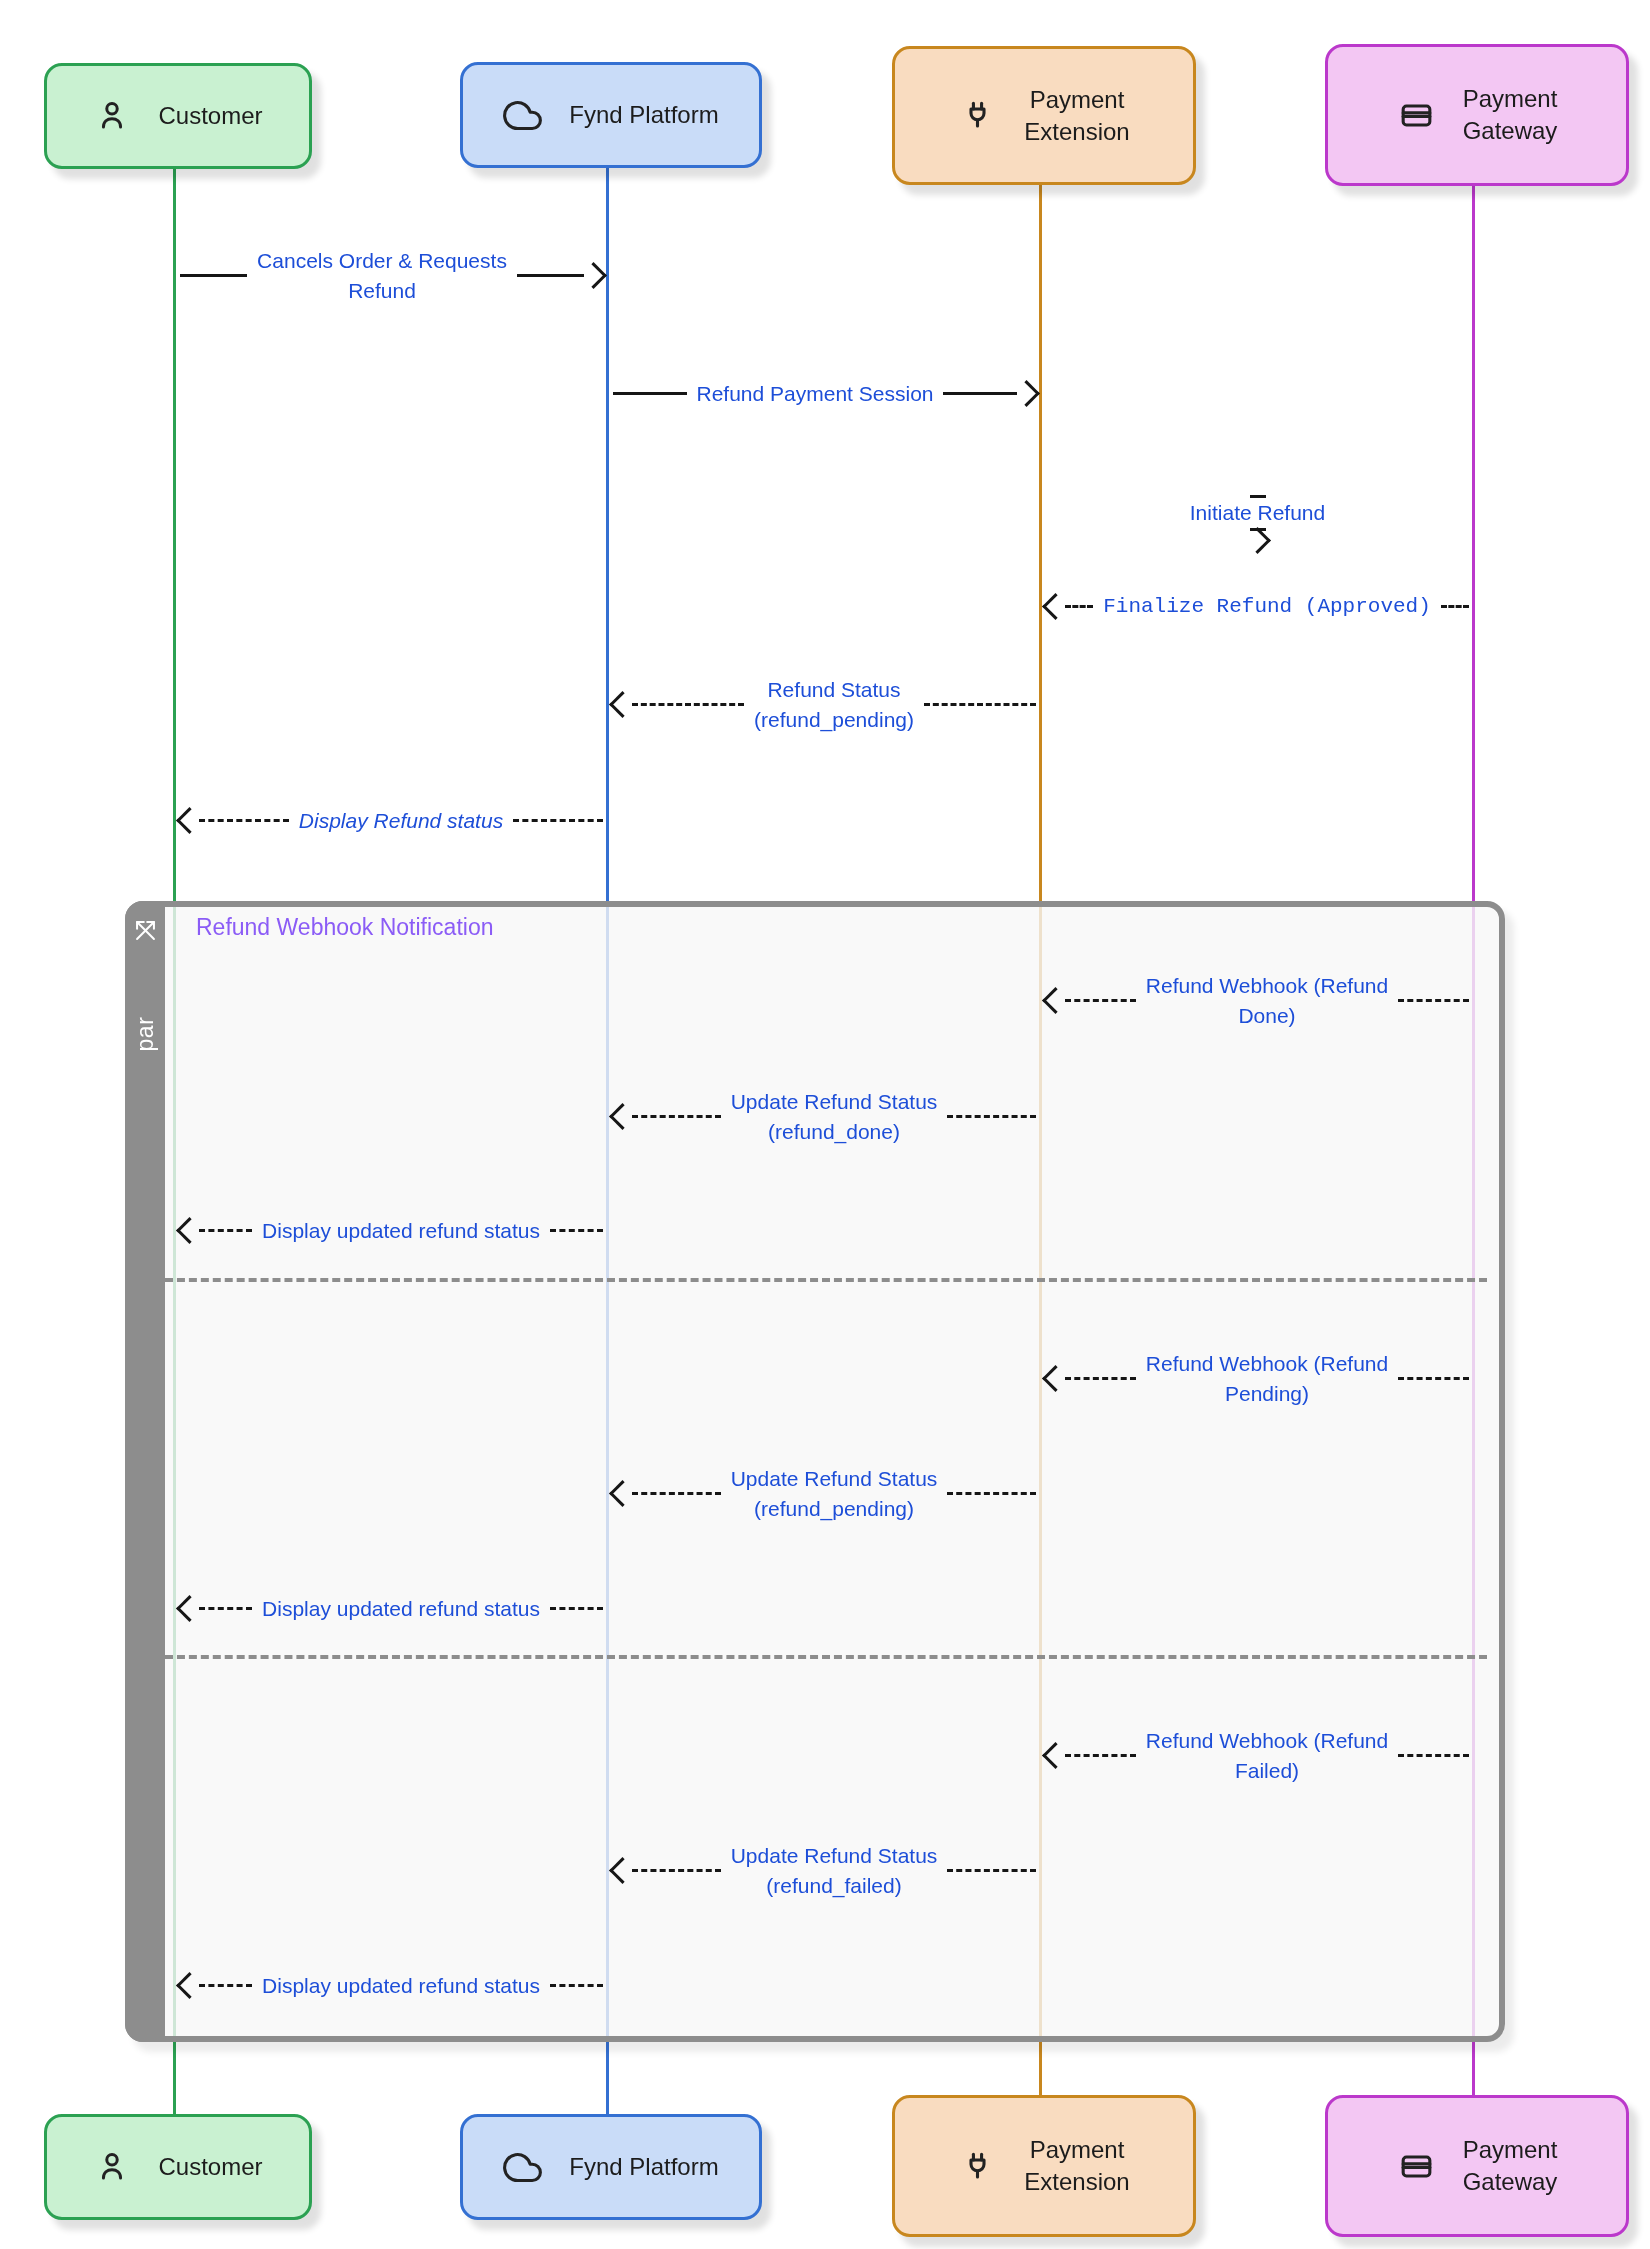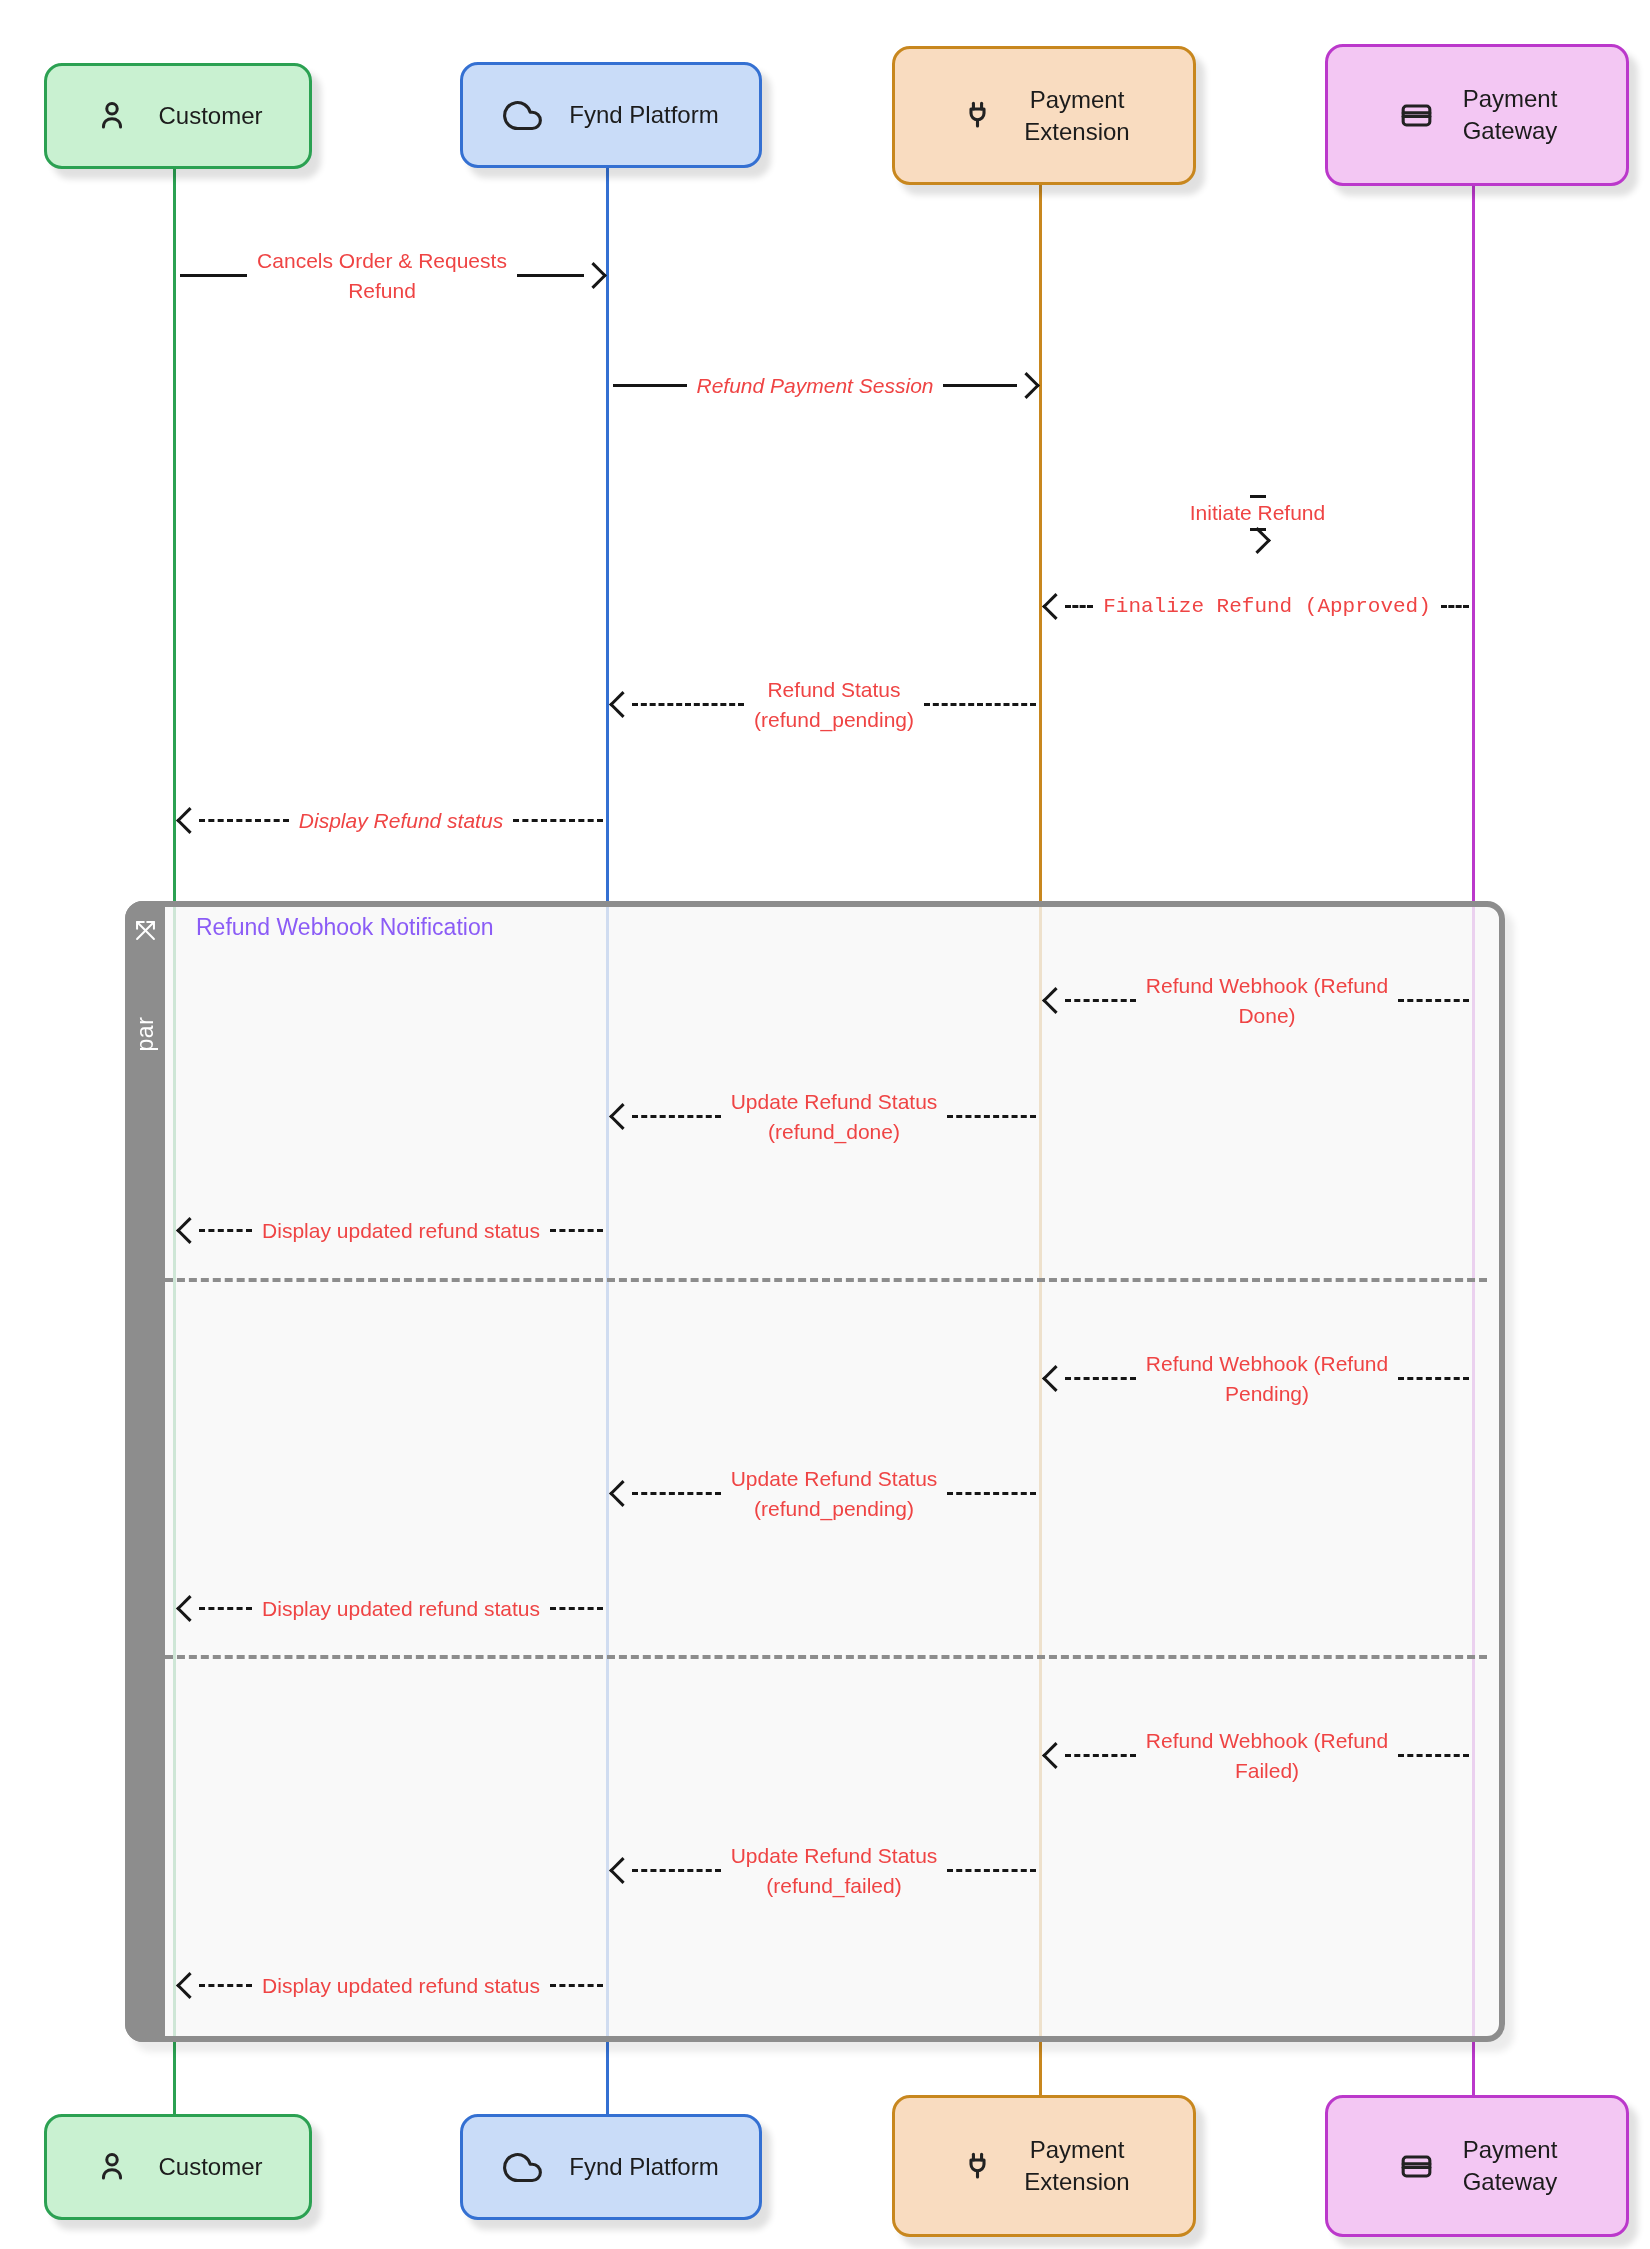--- a/index.html
+++ b/index.html
@@ -13,21 +13,21 @@
         border:3.7px solid #333;border-radius:18px;box-shadow:8.5px 9.7px 6px rgba(0,0,0,0.12);}
   .plabel{font-size:24px;line-height:1.32;white-space:pre-line;text-align:center;color:#1c1c1c;}
   .picon{display:flex;align-items:center;}
   .picon svg{display:block;}
 
   
   .msg{position:absolute;display:flex;align-items:center;z-index:3;}
   .msg .seg{flex:1 1 0;min-width:16px;height:0;border-top:3px solid #161616;}
   .msg.dashed .seg{border-top-style:dashed;}
   .msg .lbl{flex:0 1 auto;padding:0 9.7px;font-size:21px;line-height:1.42;text-align:center;
-            white-space:pre-line;color:#ef4444;}
+            white-space:pre-line;color:#1d4ed8;}
   .head{flex:0 0 auto;width:16px;height:16px;border-top:3px solid #161616;border-right:3px solid #161616;}
   .msg.right .head{transform:rotate(45deg);}
   .msg.left  .head{transform:rotate(-135deg);}
 
   
   .par{position:absolute;left:125px;top:901px;width:1368px;height:1129px;z-index:2;
        border:6px solid #8d8d8d;border-radius:18px;background:rgba(248,248,248,0.80);
        box-shadow:8.5px 9.7px 7.3px rgba(0,0,0,0.08);}
   .par-bar{position:absolute;left:-6px;top:-6px;height:calc(100% + 12px);width:40px;
            background:#8d8d8d;border-radius:18px 0 0 18px;}
@@ -65,21 +65,21 @@
   </div>
 
   <div class="msg right solid" style="left:180px;top:245px;width:423px;height:61px;">
     <span class="seg"></span>
     <span class="lbl">Cancels Order &amp; Requests
 Refund</span>
     <span class="seg"></span>
     <span class="head"></span>
   </div>
 
-  <div class="msg right solid" style="left:613px;top:371px;width:423px;height:29px;font-style:italic;">
+  <div class="msg right solid" style="left:613px;top:379px;width:423px;height:29px;">
     <span class="seg"></span>
     <span class="lbl">Refund Payment Session</span>
     <span class="seg"></span>
     <span class="head"></span>
   </div>
 
   <div class="msg right solid" style="left:1046px;top:495px;width:423px;height:29px;flex-direction:column;">
     <span class="seg"></span>
     <span class="lbl">Initiate Refund</span>
     <span class="seg"></span>

